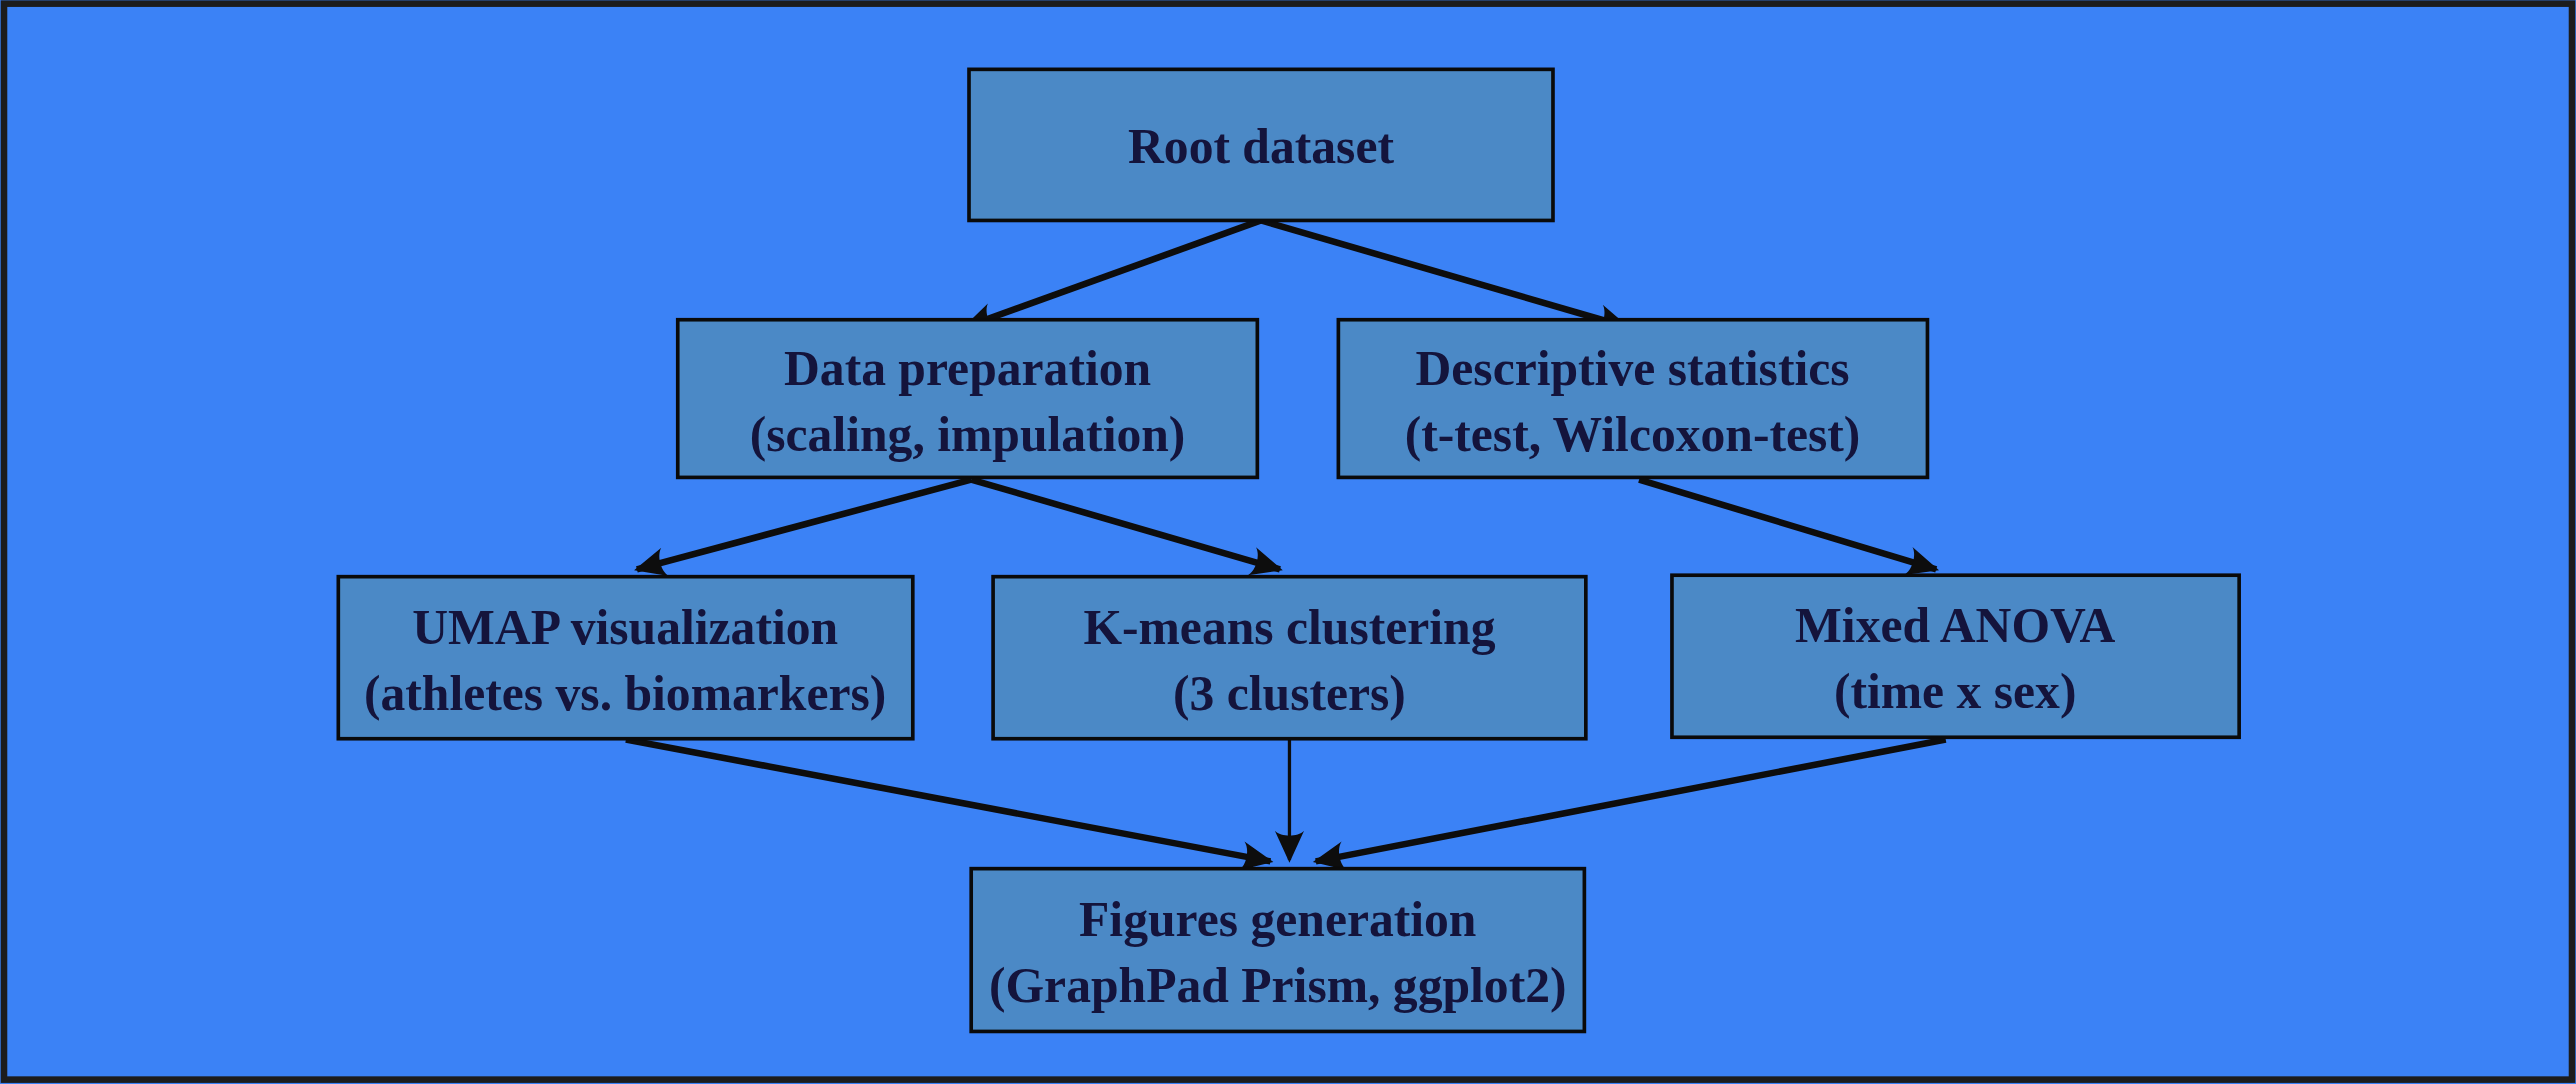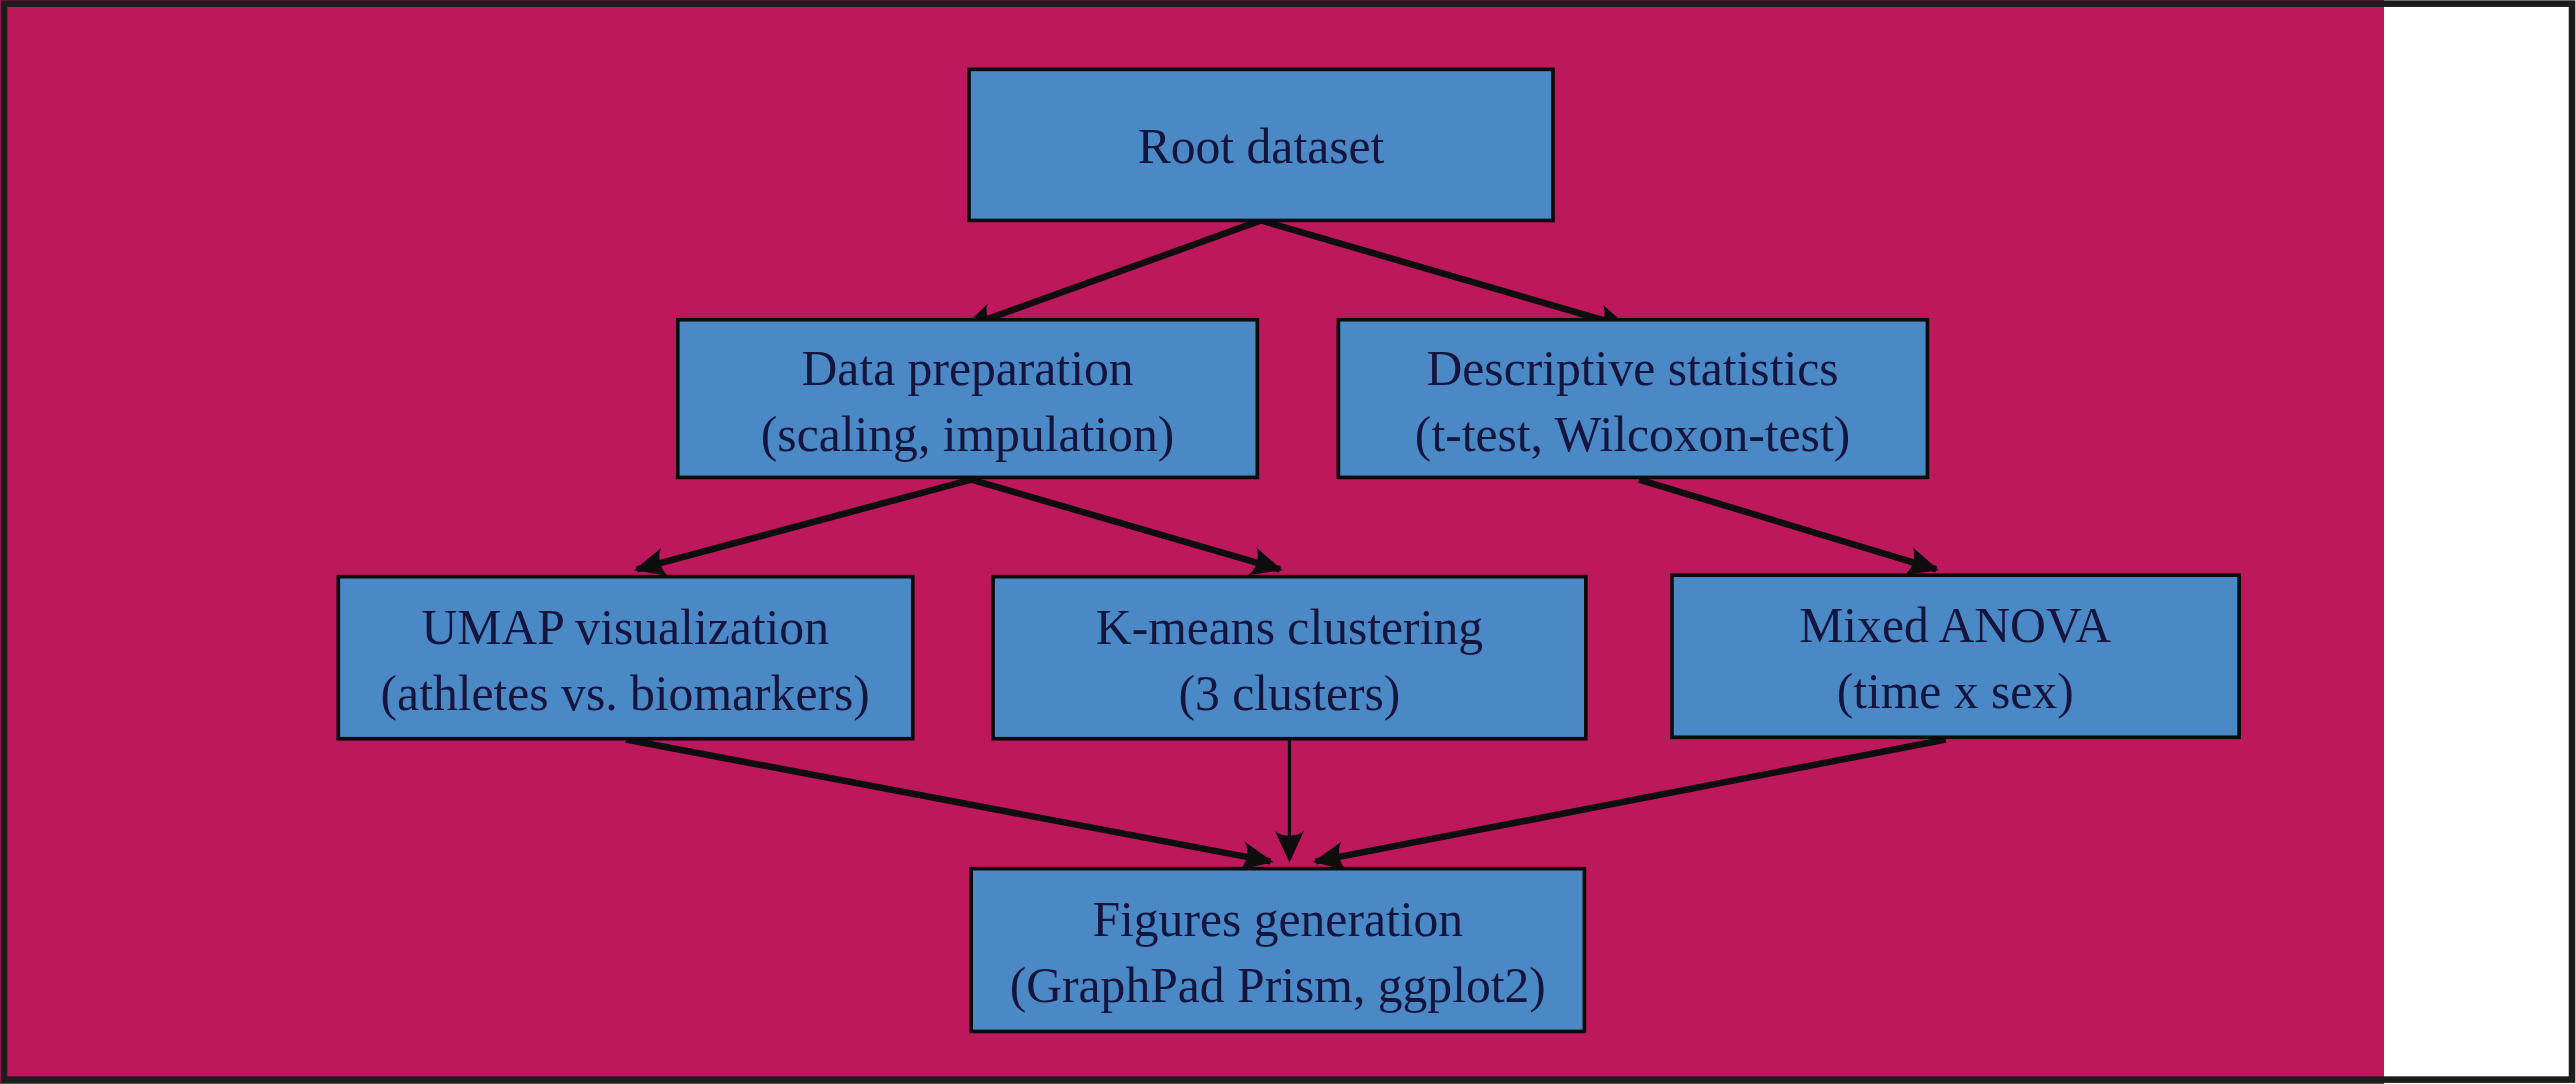--- a/index.html
+++ b/index.html
@@ -2,24 +2,25 @@
 <html style="font-size:11.7px"><head>
 <meta charset="utf-8">
 <style>
   html, body {
     margin: 0;
     padding: 0;
     background: #ffffff;
   }
   .stage {
     position: relative;
-    width: 2384px;
+    width: 2576px;
     height: 1084px;
-    background: #be185d;
+    background: #3b82f6;
     font-family: "Liberation Serif", "DejaVu Serif", serif;
+    font-weight: bold;
   }
   svg { display: block; }
   .frame {
     fill: none;
     stroke: #1c1c1c;
     stroke-width: 9;
   }
   .node-rect {
     stroke: #0a0a0a;
     stroke-width: 5;

